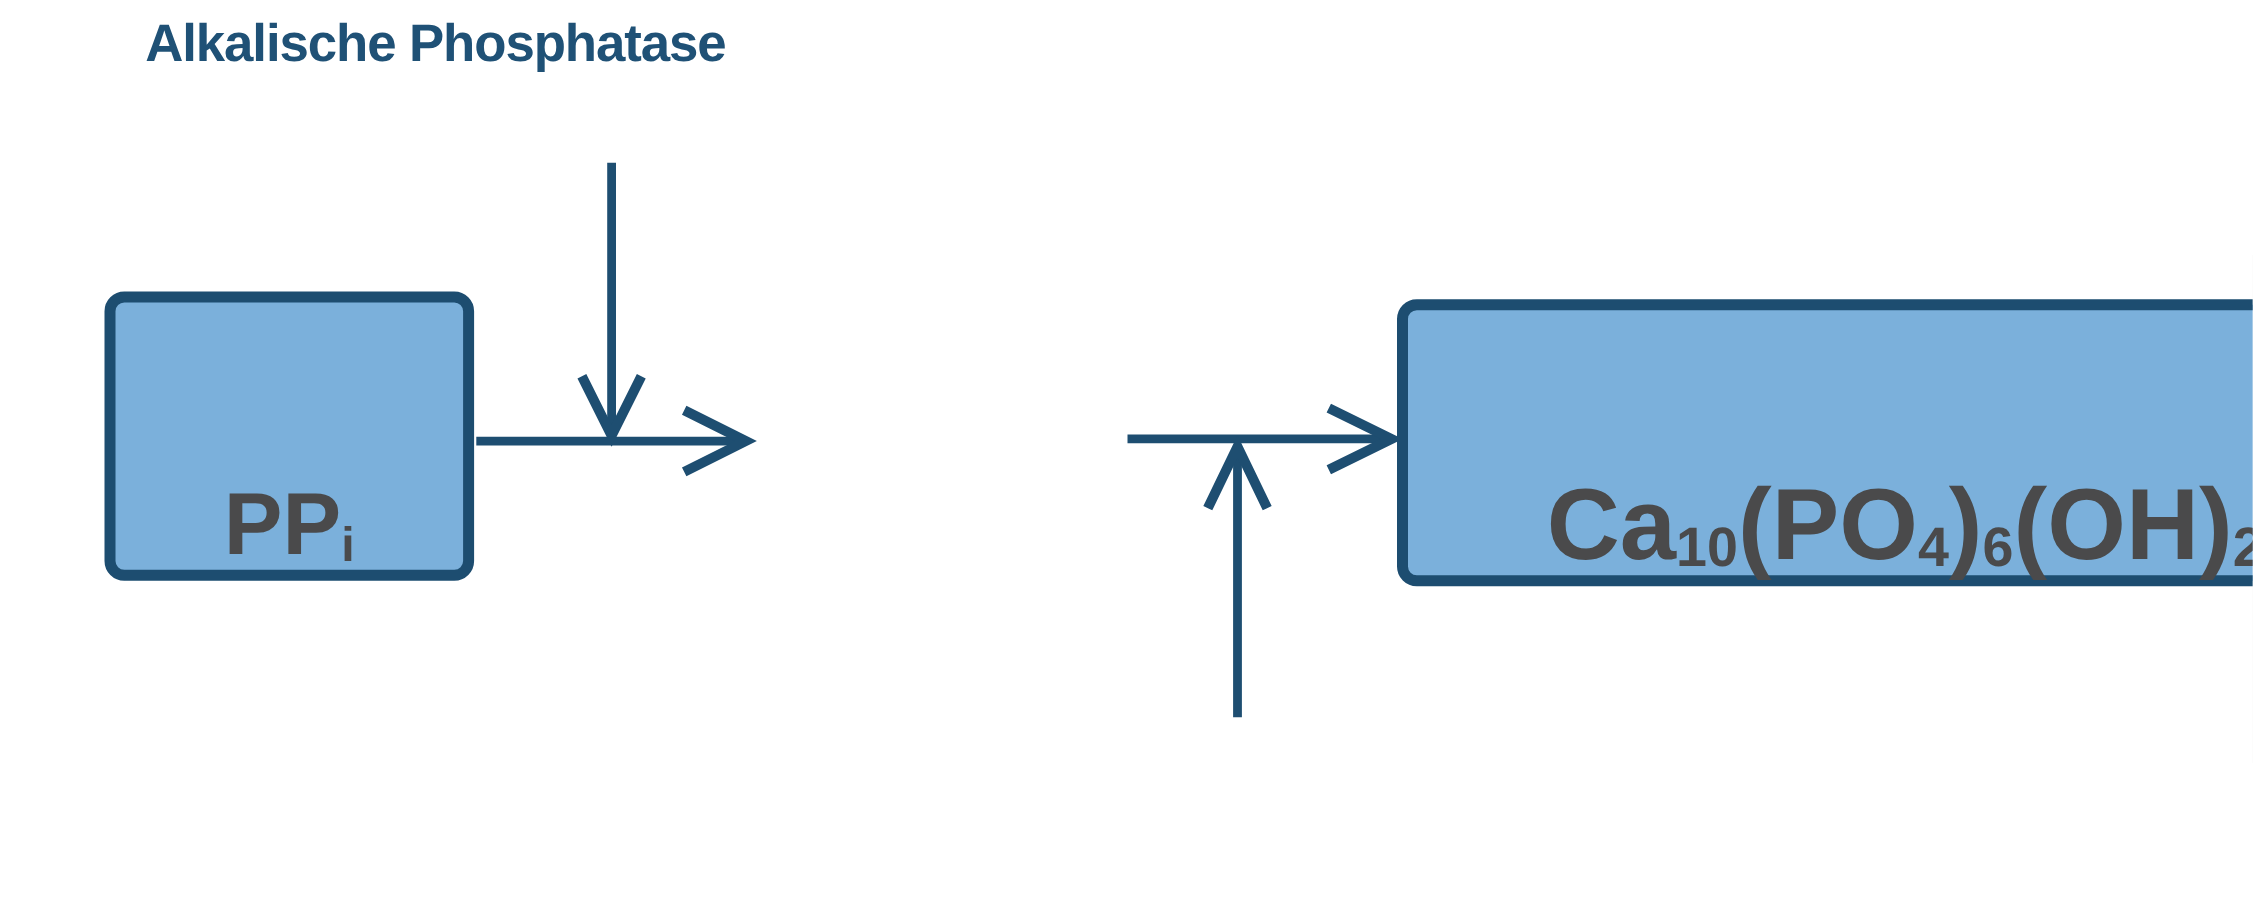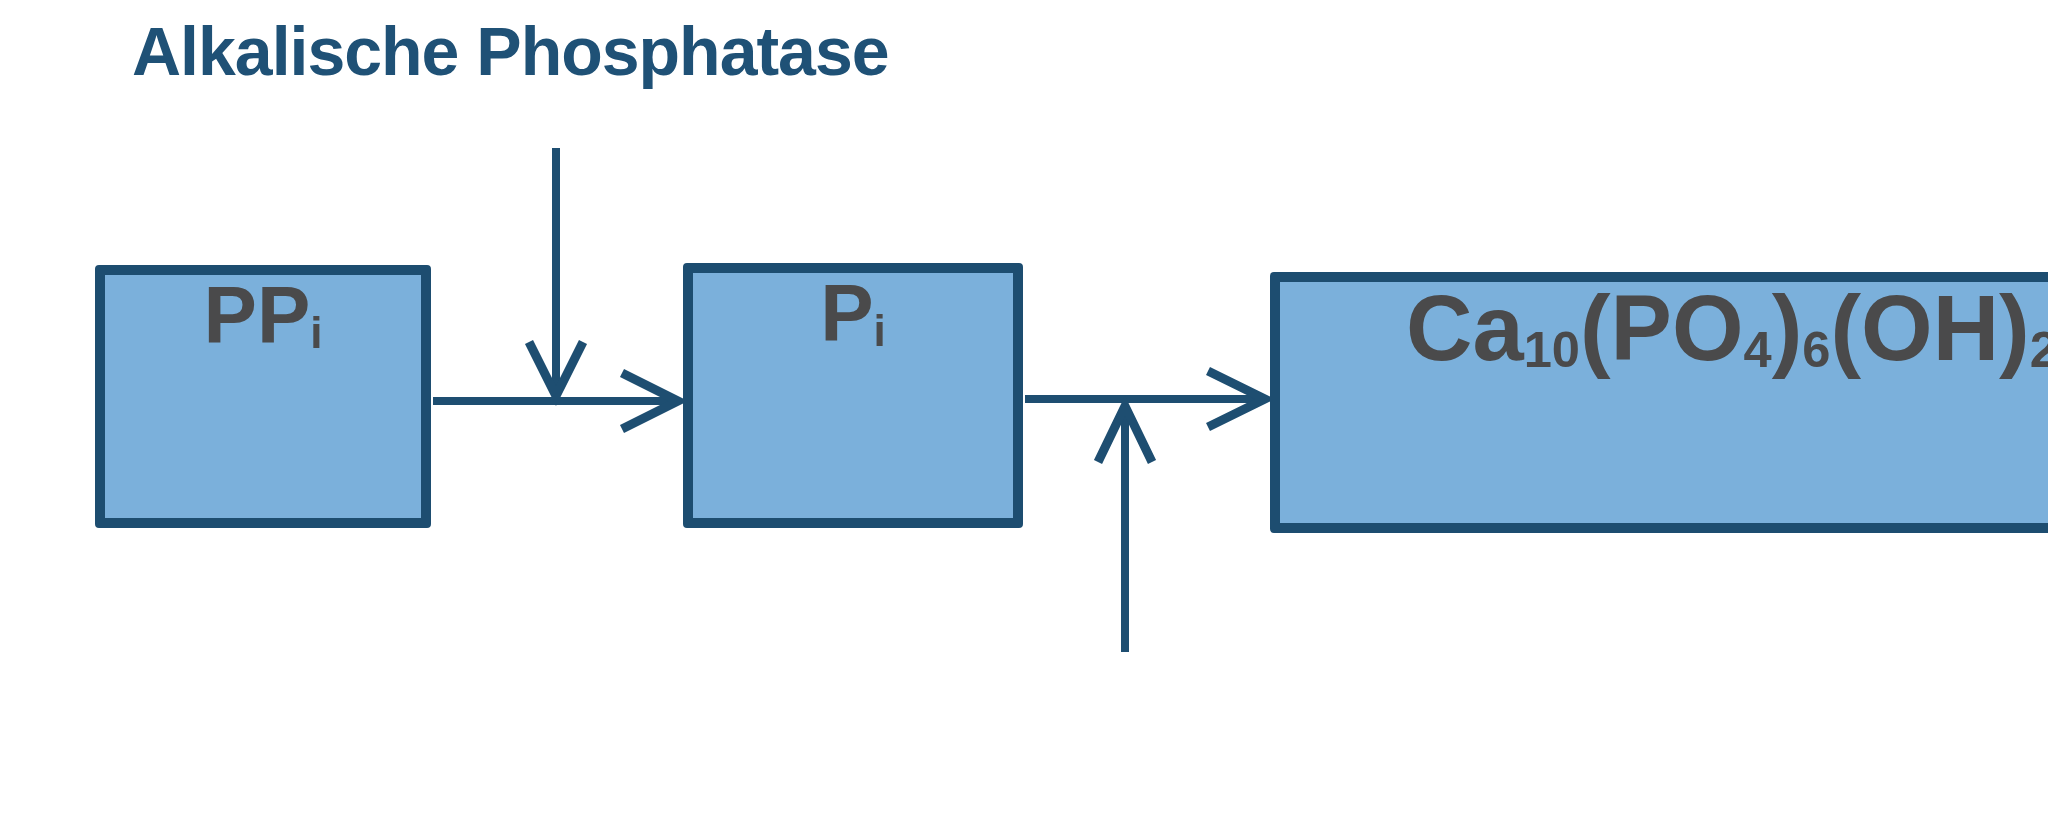--- a/index.html
+++ b/index.html
@@ -33,35 +33,35 @@
   .arrows .head {
     stroke: var(--arrow);
     stroke-width: 9;
     fill: none;
     stroke-linecap: butt;
     stroke-linejoin: miter;
   }
   .free-label {
     position: absolute;
     font-weight: 700;
-    font-size: 68px;
+    font-size: 48px;
     line-height: 1.1;
     letter-spacing: -1px;
     color: var(--label-text);
     white-space: nowrap;
   }
   .enzyme-label { left: 132px; top: 14px; }
   .calcium-label { left: 972px; top: 672px; }
   .node {
     position: absolute;
     background: var(--box-fill);
     border: 10px solid var(--box-border);
-    border-radius: 4px;
+    border-radius: 18px;
     display: flex;
-    align-items: flex-start;
+    align-items: flex-end;
     justify-content: center;
   }
   .node-label {
     font-weight: 700;
     color: var(--box-text);
     white-space: nowrap;
     line-height: 1;
   }
   .node-ppi  { left: 95px;  top: 265px; width: 336px; height: 263px; }
   .node-pi   { left: 683px; top: 263px; width: 340px; height: 265px; }
@@ -96,22 +96,19 @@
       <polyline class="head" points="1098,462 1125,406 1152,462"></polyline>
     </g>
   </svg>
 
   <div class="free-label enzyme-label">Alkalische Phosphatase</div>
 
   <div class="node node-ppi">
     <span class="node-label"><span>PP</span><span class="sub">i</span></span>
   </div>
 
-  <div class="node node-pi">
-    <span class="node-label"><span>P</span><span class="sub">i</span></span>
-  </div>
 
   <div class="node node-hap">
     <span class="node-label"><span>Ca</span><span class="sub">10</span><span>(PO</span><span class="sub">4</span><span>)</span><span class="sub">6</span><span>(OH)</span><span class="sub">2</span></span>
   </div>
 
 
 </div>
 
 </body></html>

